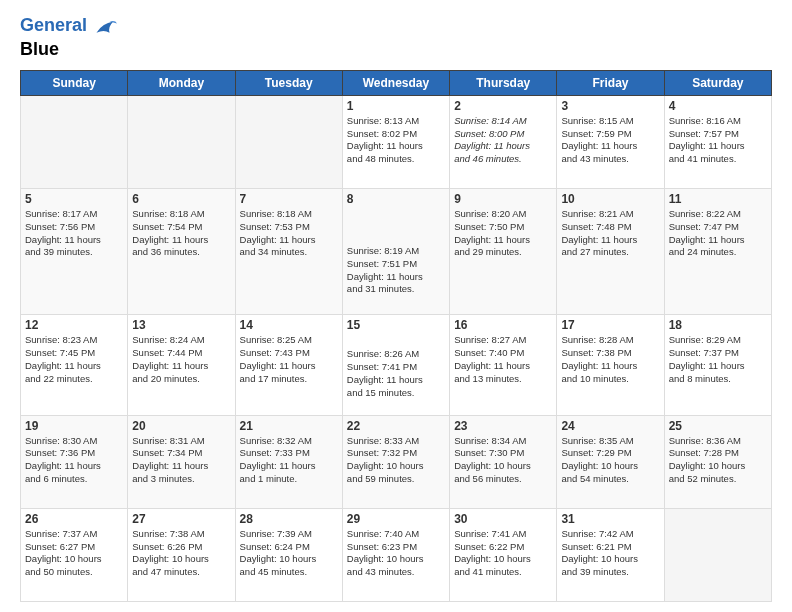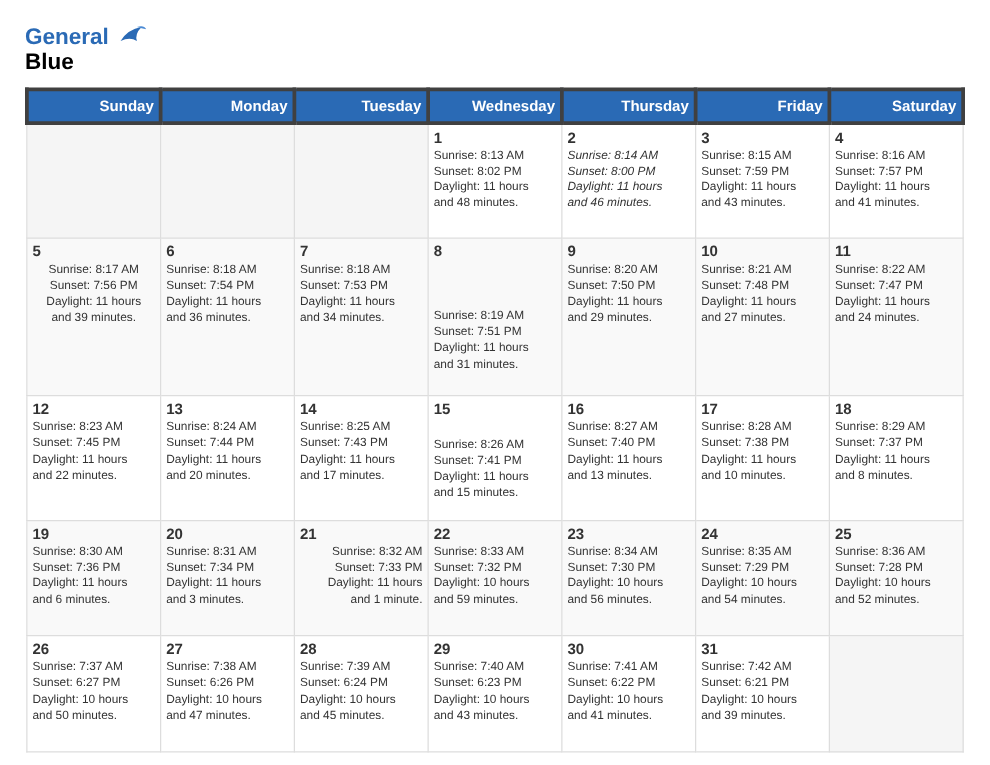--- a/index.html
+++ b/index.html
@@ -61,22 +61,22 @@
       border-collapse: collapse;
       width: 100%;
       table-layout: fixed;
     }
     .calendar th {
       background: #2a6ab5;
       color: #fff;
       font-size: 12px;
       font-weight: bold;
       padding: 5px 4px;
-      border: 3px solid #404040;
-      text-align: right;
+      border: 1px solid #404040;
+      text-align: center;
     }
     .calendar td {
       border: 1px solid #ddd;
       vertical-align: top;
       padding: 3px 4px;
       font-size: 10px;
       color: #333;
       height: 82px;
       background: #fff;
     }
@@ -99,21 +99,21 @@
       background: #f5f5f5 !important;
     }
   </style>
 </head>
 <body>
 
 <div class="page">
   <div class="header">
     <div class="logo">
       <div style="display:flex;flex-direction:column;align-items:flex-start;gap:0;">
-        <div style="display:flex;align-items:center;">
+        <div style="display:flex;align-items:flex-start;">
           <span class="logo-text"><span>General</span></span>
           <svg class="logo-icon" viewBox="0 0 30 30" xmlns="http://www.w3.org/2000/svg">
             <path d="M8 18 Q14 8 26 6 Q20 12 22 18 Q16 14 8 18Z" fill="#2a6ab5"></path>
             <path d="M22 6 Q28 4 30 8 Q26 7 22 6Z" fill="#4a8ad4"></path>
           </svg>
         </div>
         <span class="logo-text" style="color:#000000;margin-top:-4px;">Blue</span>
       </div>
     </div>
     <div class="title-block">
@@ -164,21 +164,21 @@
             <span class="day-number">4</span>
             <div class="day-info" style="white-space: pre-line;">Sunrise: 8:16 AM
 Sunset: 7:57 PM
 Daylight: 11 hours
 and 41 minutes.</div>
           </td>
         </tr>
         <tr>
           <td>
             <span class="day-number">5</span>
-            <div class="day-info" style="white-space: pre-line; text-align: center;">Sunrise: 8:17 AM
+            <div class="day-info" style="white-space: pre-line;">Sunrise: 8:17 AM
 Sunset: 7:56 PM
 Daylight: 11 hours
 and 39 minutes.</div>
           </td>
           <td>
             <span class="day-number">6</span>
             <div class="day-info" style="white-space: pre-line;">Sunrise: 8:18 AM
 Sunset: 7:54 PM
 Daylight: 11 hours
 and 36 minutes.</div>
@@ -280,21 +280,21 @@
           </td>
           <td>
             <span class="day-number">20</span>
             <div class="day-info" style="white-space: pre-line;">Sunrise: 8:31 AM
 Sunset: 7:34 PM
 Daylight: 11 hours
 and 3 minutes.</div>
           </td>
           <td>
             <span class="day-number">21</span>
-            <div class="day-info" style="white-space: pre-line; text-align: right;">Sunrise: 8:32 AM
+            <div class="day-info" style="white-space: pre-line;">Sunrise: 8:32 AM
 Sunset: 7:33 PM
 Daylight: 11 hours
 and 1 minute.</div>
           </td>
           <td>
             <span class="day-number">22</span>
             <div class="day-info" style="white-space: pre-line;">Sunrise: 8:33 AM
 Sunset: 7:32 PM
 Daylight: 10 hours
 and 59 minutes.</div>

